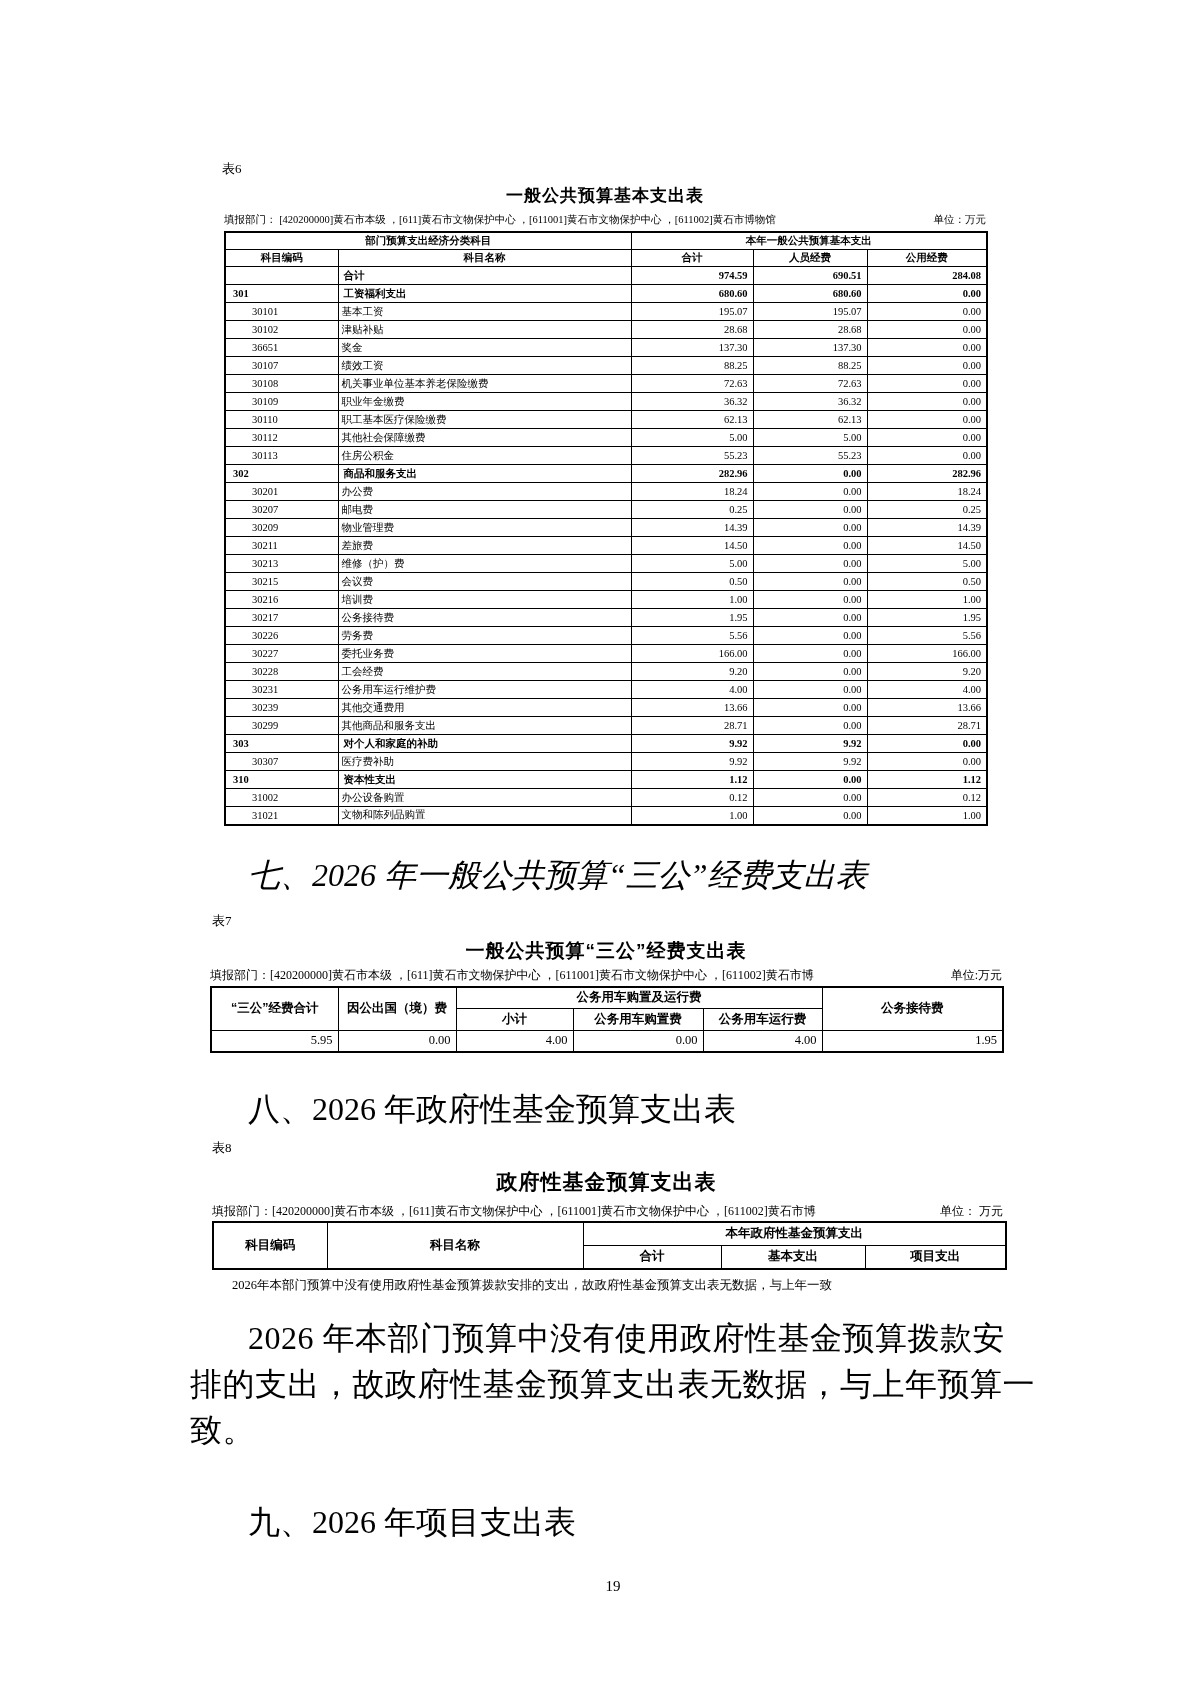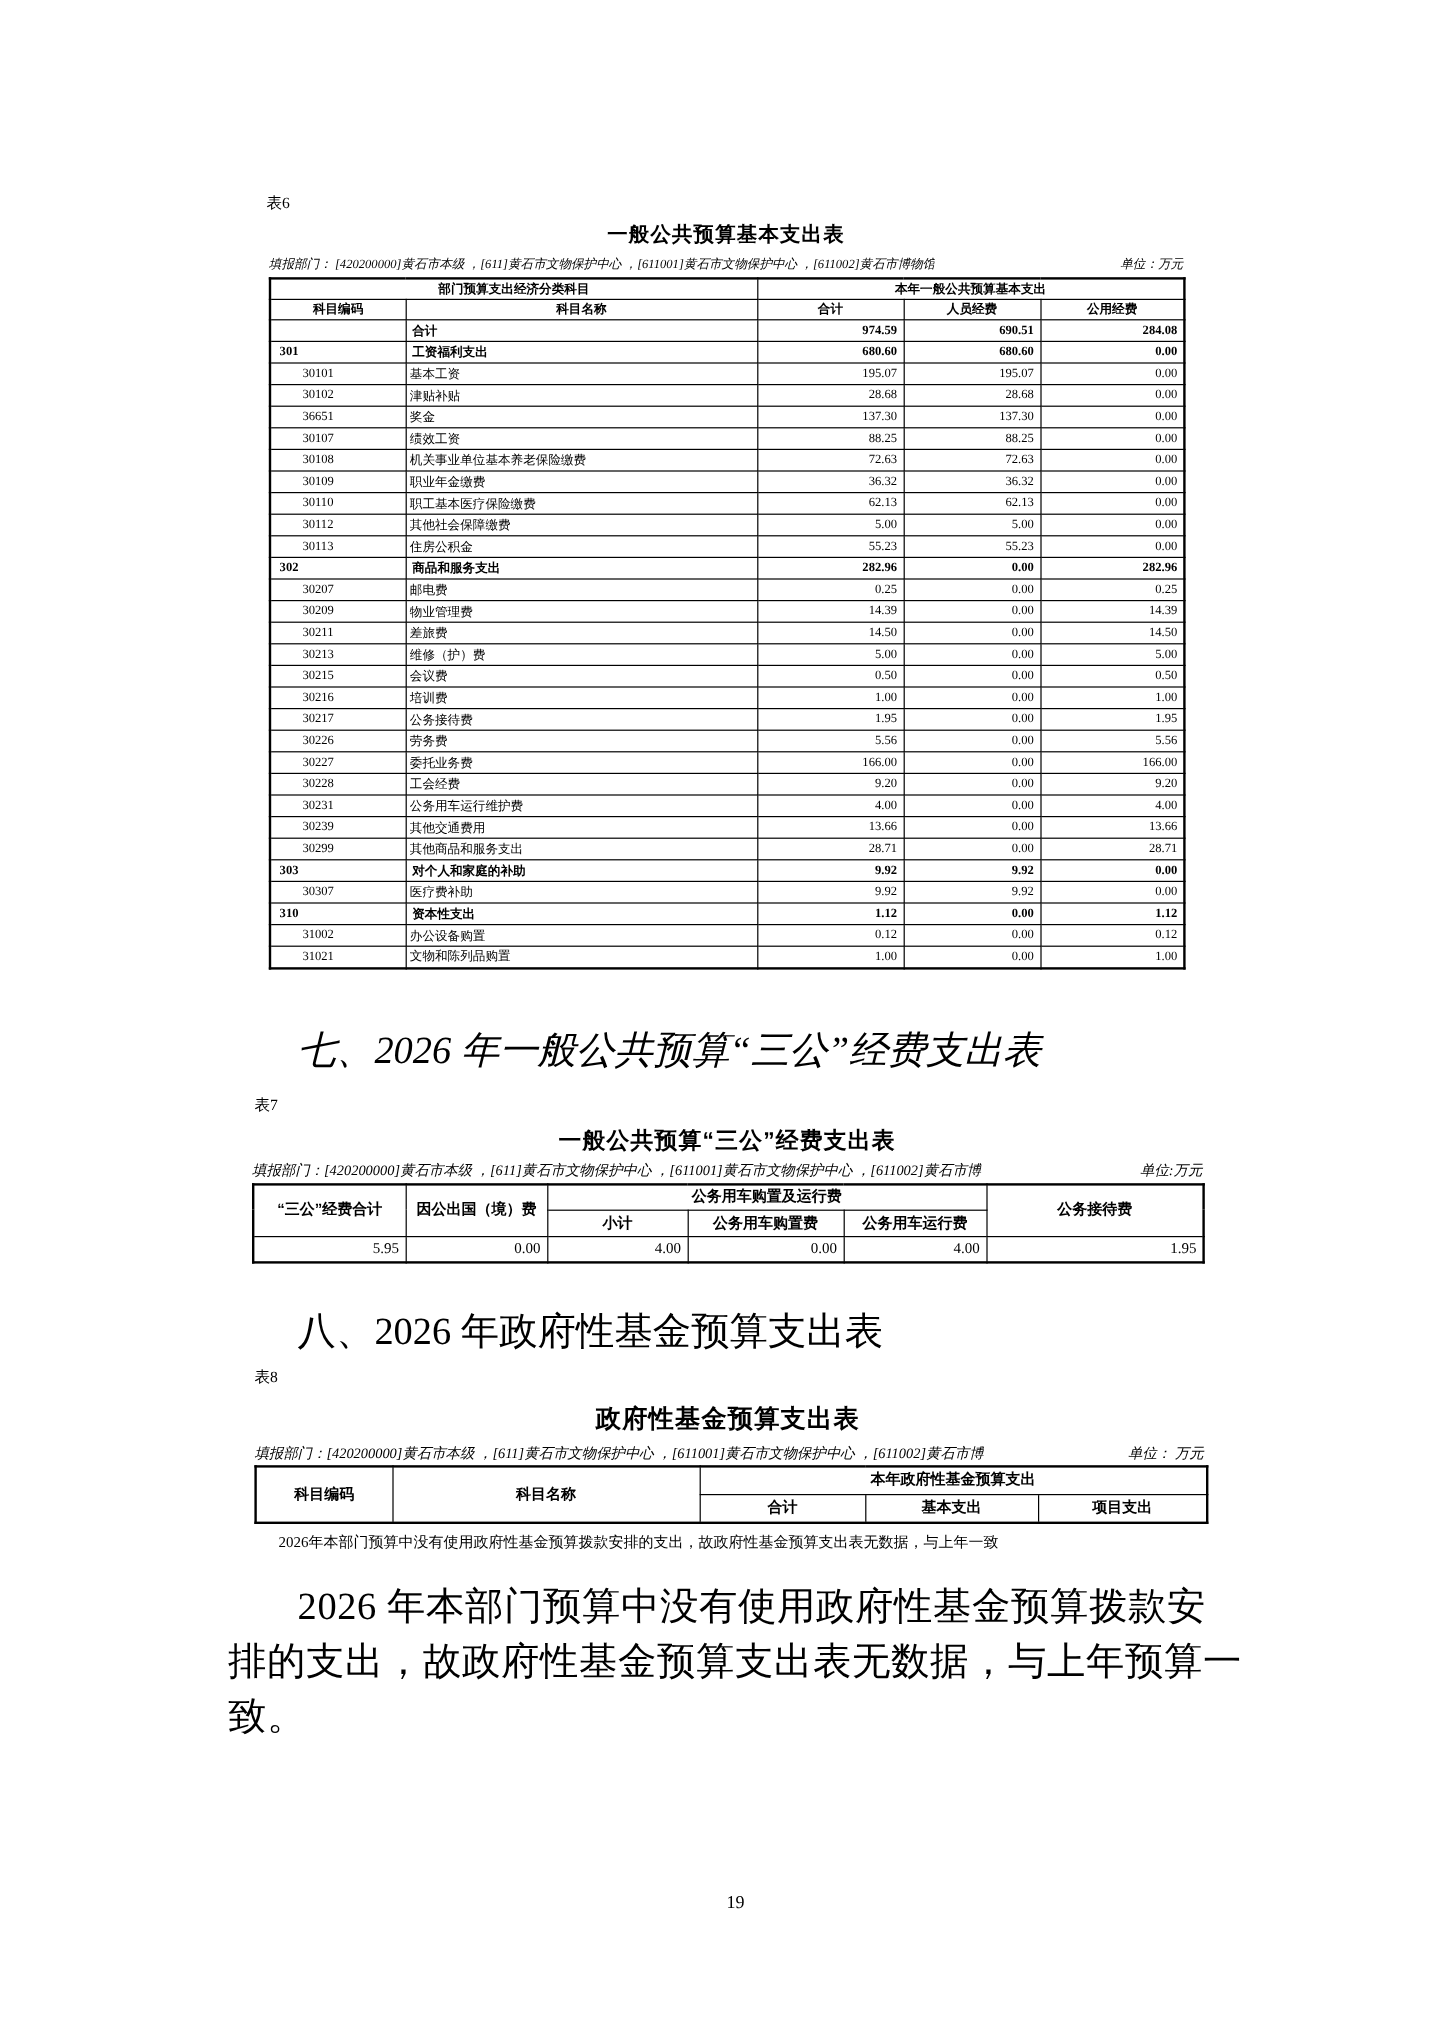--- a/index.html
+++ b/index.html
@@ -15,21 +15,21 @@
   .t-label { font-size:13px; font-family:"Liberation Serif","DejaVu Serif",serif; }
 
   
   .t-title {
     text-align:center; font-weight:bold;
     font-family:"Liberation Sans","DejaVu Sans",sans-serif;
     letter-spacing:1px;
   }
 
   
-  .t-meta { display:flex; justify-content:space-between; align-items:flex-start;font-style:italic; }
+  .t-meta { display:flex; justify-content:space-between; align-items:flex-start; }
   .meta-left  { white-space:nowrap; overflow:hidden; }
   .meta-right { white-space:nowrap; }
 
   table { border-collapse:collapse; table-layout:fixed; }
   th,td { overflow:hidden; white-space:nowrap; }
 
   
   #table6 { width:762px; border:2px solid #000; font-size:10.5px; }
   #table6 th, #table6 td { border:1px solid #000; }
   #table6 thead tr { height:17px; }
@@ -192,20 +192,27 @@
           <td class="c-num">55.23</td>
           <td class="c-num">55.23</td>
           <td class="c-num">0.00</td>
         </tr>
         <tr class="bold-row">
           <td class="c-code">302</td>
           <td class="c-name">商品和服务支出</td>
           <td class="c-num">282.96</td>
           <td class="c-num">0.00</td>
           <td class="c-num">282.96</td>
+        </tr>
+        <tr>
+          <td class="c-code sub">30201</td>
+          <td class="c-name sub">办公费</td>
+          <td class="c-num">18.24</td>
+          <td class="c-num">0.00</td>
+          <td class="c-num">18.24</td>
         </tr>
         <tr>
           <td class="c-code sub">30207</td>
           <td class="c-name sub">邮电费</td>
           <td class="c-num">0.25</td>
           <td class="c-num">0.00</td>
           <td class="c-num">0.25</td>
         </tr>
         <tr>
           <td class="c-code sub">30209</td>
@@ -408,16 +415,17 @@
   </table>
 
   <div class="abs note-line" style="left:212px; top:1277px;">2026年本部门预算中没有使用政府性基金预算拨款安排的支出，故政府性基金预算支出表无数据，与上年一致</div>
 
   <div class="abs body-par" style="left:190px; top:1315px; width:860px;">
     <div class="line indent">2026 年本部门预算中没有使用政府性基金预算拨款安</div>
     <div class="line">排的支出，故政府性基金预算支出表无数据，与上年预算一</div>
     <div class="line">致。</div>
   </div>
 
+  <div class="abs sec-heading" style="left:248px; top:1503px;">九、2026 年项目支出表</div>
 
   <div class="abs page-num" style="left:190px; top:1578px; width:846px;">19</div>
 
 </div>
 
 </body></html>

